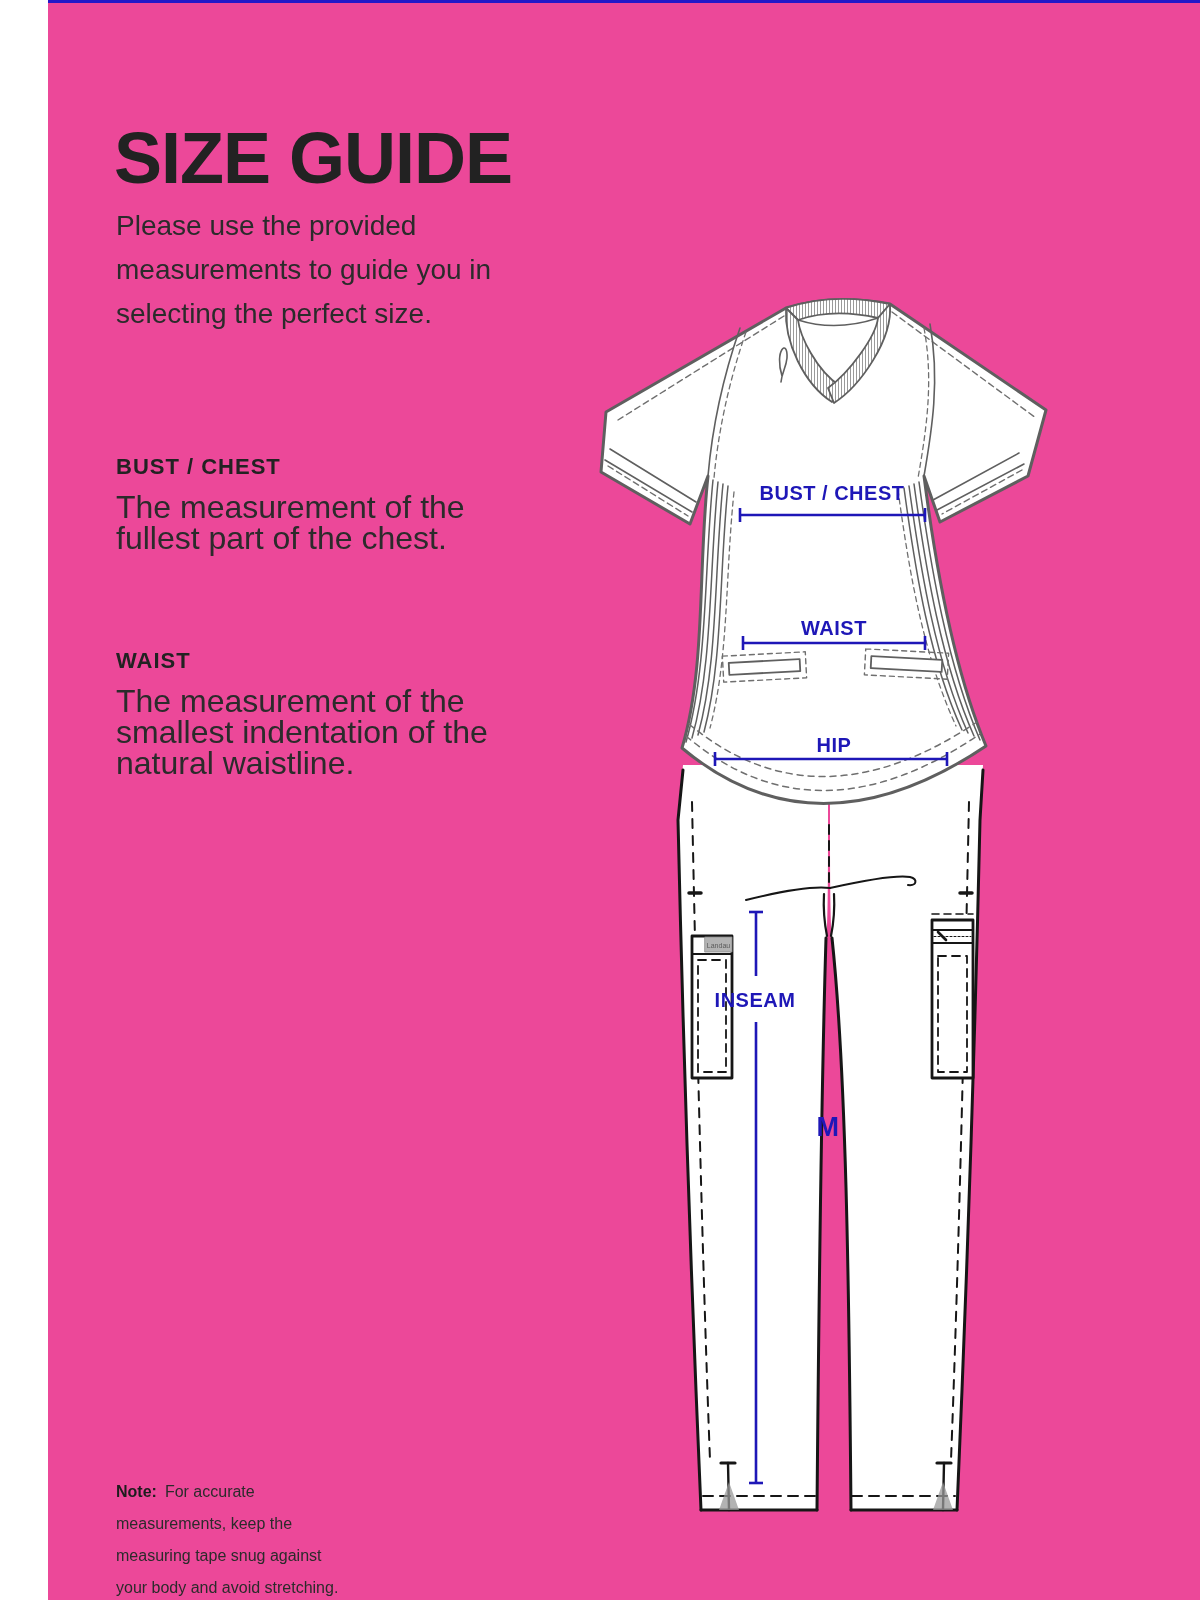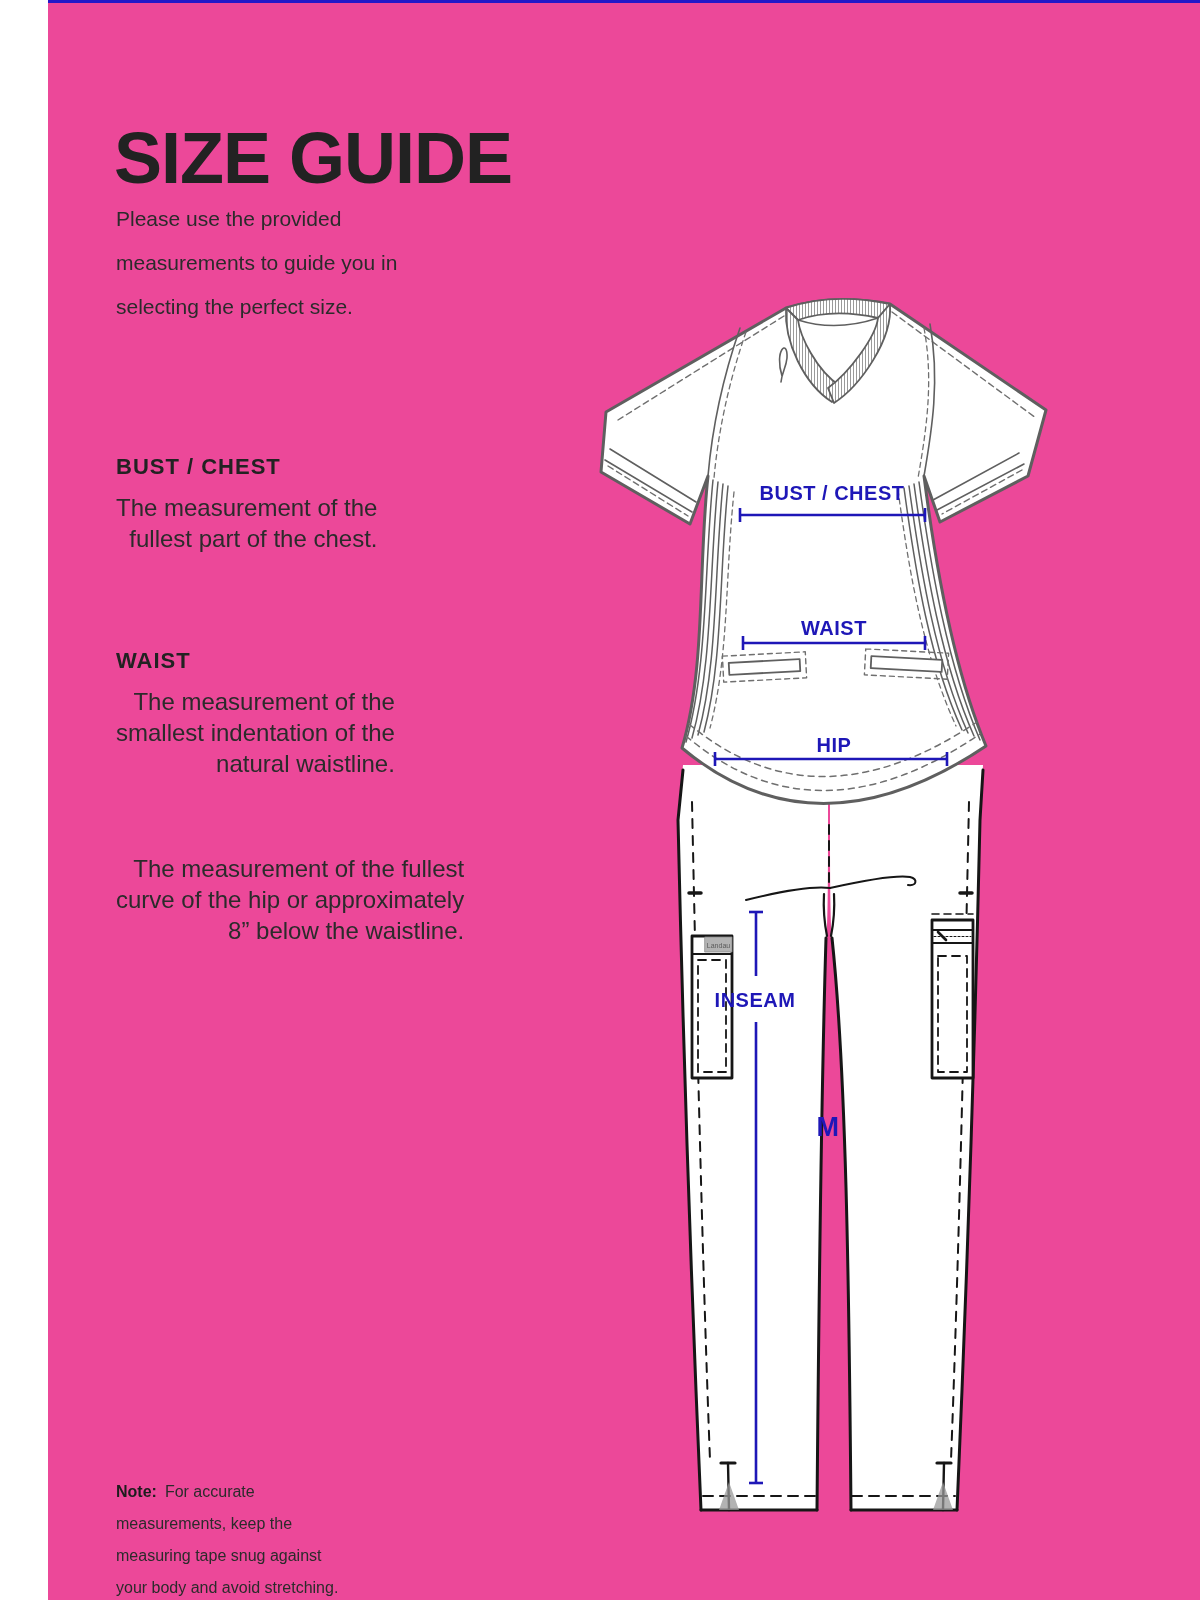--- a/index.html
+++ b/index.html
@@ -6,26 +6,26 @@
   #page{
     position:relative;width:1200px;height:1600px;background:#ec4899;overflow:hidden;
     font-family:"Liberation Sans","DejaVu Sans",sans-serif;color:#212121;margin-left:48px;
   }
   .top-border{position:absolute;left:0;top:0;width:1200px;height:3px;background:#2318c9;}
   .page-title{
     position:absolute;left:66px;top:74px;font-size:72px;font-weight:700;
     letter-spacing:-1px;color:#222222;line-height:1;
   }
   .intro{
-    position:absolute;left:68px;top:176px;font-size:21px;line-height:44px;
+    position:absolute;left:68px;top:176px;font-size:28px;line-height:44px;
     color:#2b2b2b;white-space:pre-line;
   }
   .section{position:absolute;left:68px;}
   .section-heading{font-size:22px;font-weight:700;letter-spacing:1px;color:#222222;line-height:23px;}
-  .section-desc{margin-top:14px;font-size:24px;line-height:31px;color:#2b2b2b;white-space:pre-line;text-align:right;}
+  .section-desc{margin-top:14px;font-size:32px;line-height:31px;color:#2b2b2b;white-space:pre-line;}
   #sec-bust{top:455px;}
   #sec-waist{top:649px;}
   #sec-hips{top:839px;}
   #sec-inseam{top:1047px;}
   .note{
     position:absolute;left:68px;top:1460px;font-size:16px;line-height:32px;color:#2b2b2b;
   }
   .note strong{font-weight:700;margin-right:8px;color:#1d1d1d;}
   .note .note-body{white-space:pre-line;}
   .diagram{position:absolute;left:540px;top:280px;width:500px;height:1250px;}
@@ -53,23 +53,20 @@
   </div>
 
   <div class="section" id="sec-waist">
     <div class="section-heading">WAIST</div>
     <div class="section-desc">The measurement of the
 smallest indentation of the
 natural waistline.</div>
   </div>
 
   <div class="section" id="sec-hips">
-    <div class="section-desc">The measurement of the fullest
-curve of the hip or approximately
-8” below the waistline.</div>
   </div>
 
 
   <p class="note"><strong>Note:</strong><span class="note-body">For accurate
 measurements, keep the
 measuring tape snug against
 your body and avoid stretching.</span></p>
 
   <div class="diagram">
   <svg width="500" height="1250" viewBox="0 0 500 1250">

